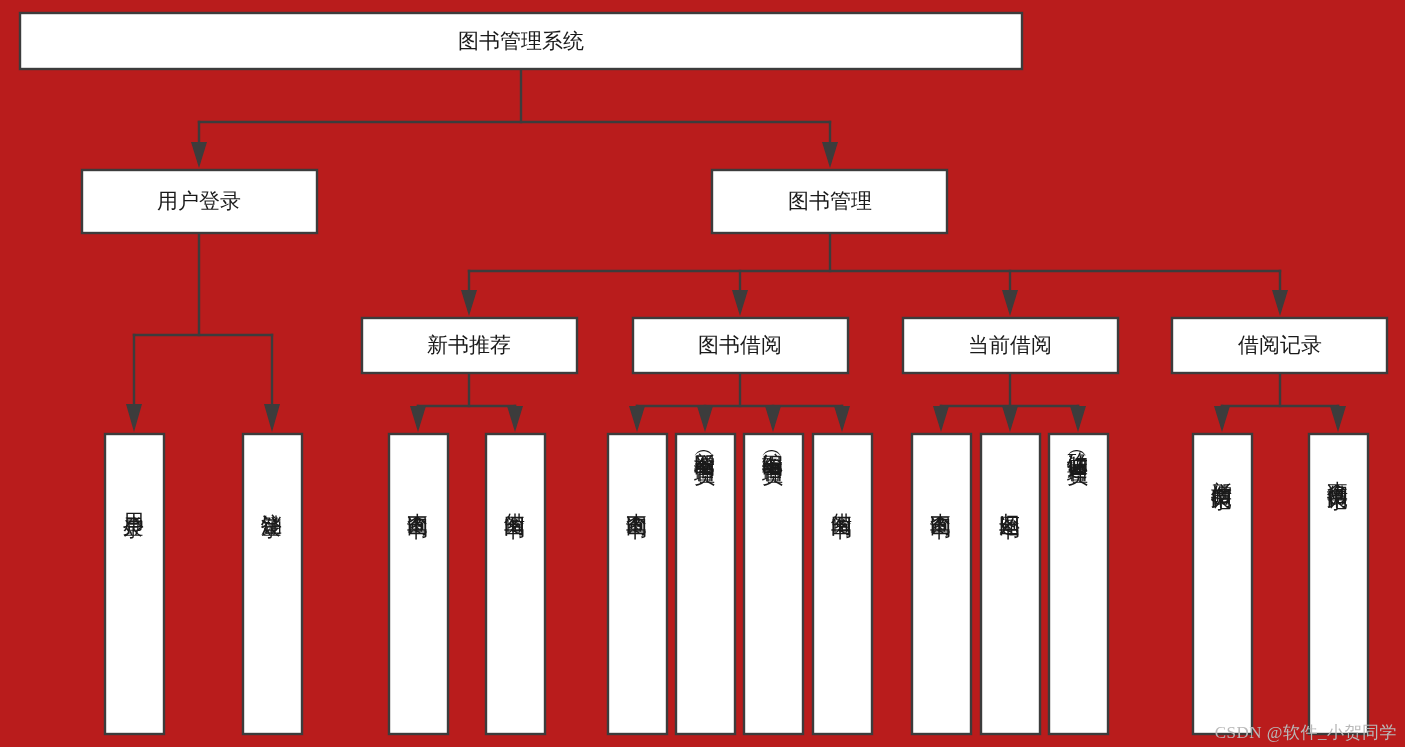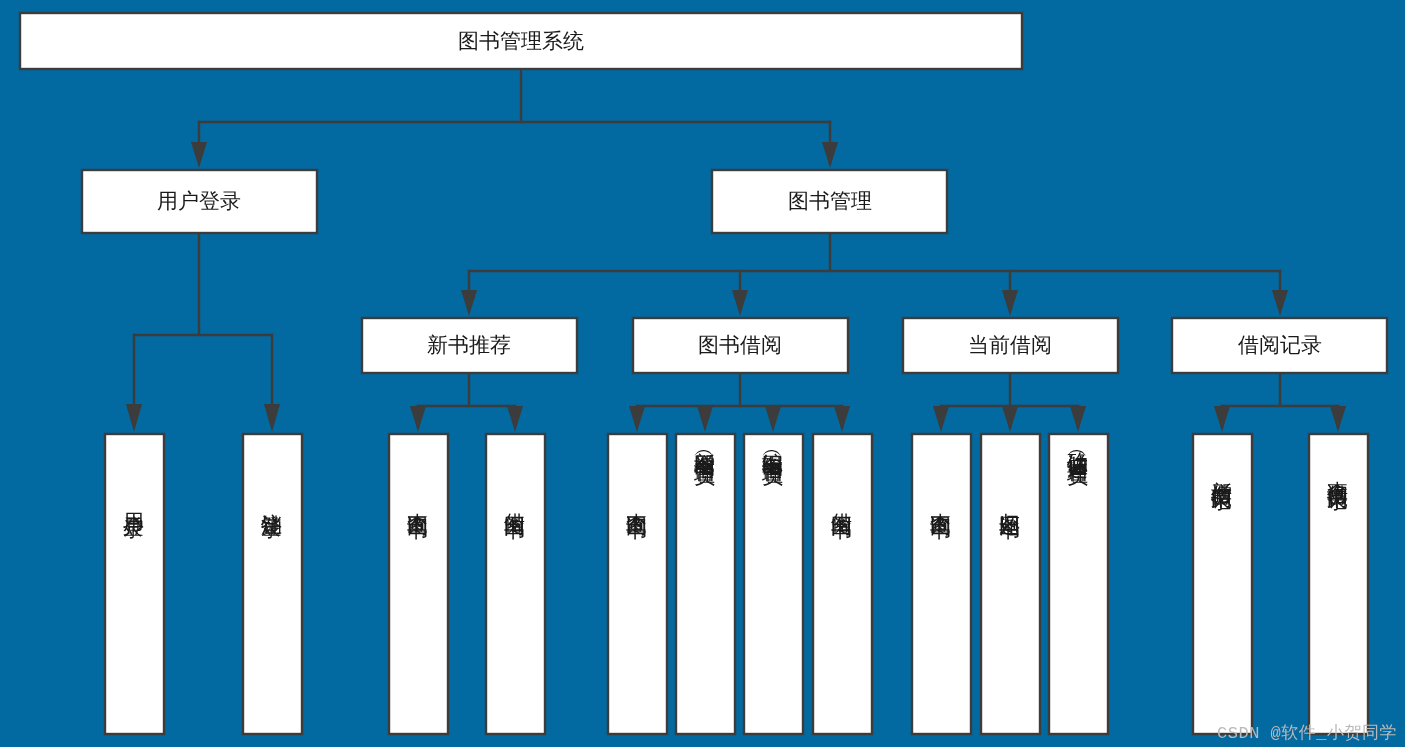--- a/index.html
+++ b/index.html
@@ -12,21 +12,21 @@
     width: 1405px;
     height: 747px;
     font-family: "Liberation Sans", "DejaVu Sans", sans-serif;
     overflow: hidden;
     position: relative;
   }
   #diagram-root {
     position: relative;
     width: 1405px;
     height: 747px;
-    background: #0369a1;
+    background: #b91c1c;
   }
   svg#tree-svg {
     position: absolute;
     left: 0;
     top: 0;
     width: 1405px;
     height: 747px;
     display: block;
   }
   .node-box {
@@ -56,21 +56,21 @@
     font-family: "Liberation Sans", "DejaVu Sans", sans-serif;
     font-size: 21px;
     text-anchor: middle;
     writing-mode: vertical-rl;
     letter-spacing: 2px;
   }
   .watermark {
     position: absolute;
     right: 8px;
     bottom: 3px;
-    font-family: Liberation Mono, monospace;
+    font-family: Liberation Serif, serif;
     font-size: 17px;
     color: #b9b9b9;
     letter-spacing: 0.5px;
     white-space: nowrap;
     user-select: none;
   }
 </style>
 </head>
 <body>
 

